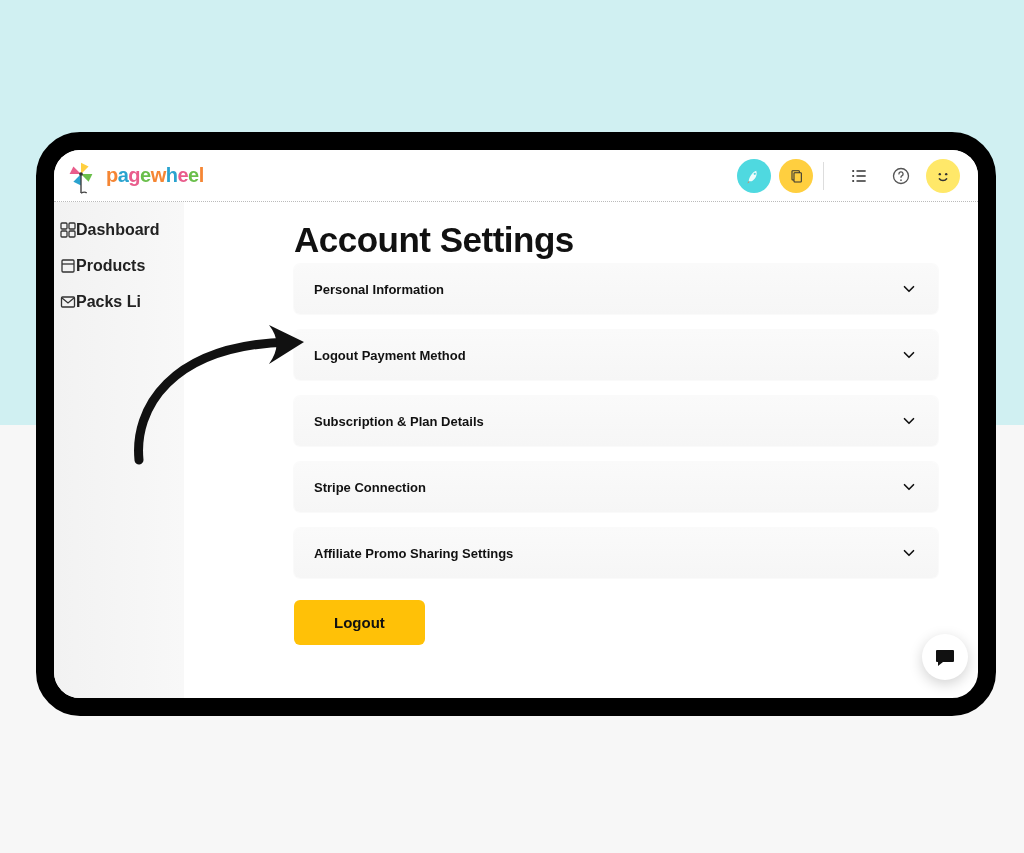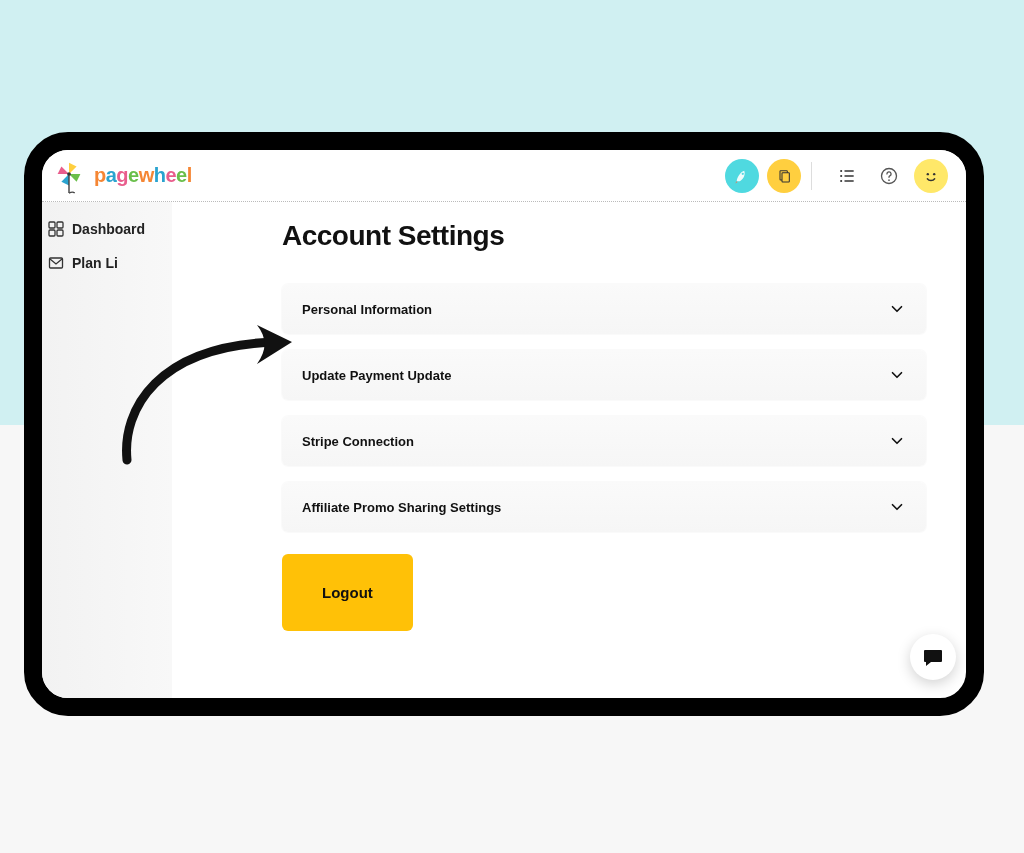--- a/index.html
+++ b/index.html
@@ -8,21 +8,21 @@
   .sky-band {
     position: absolute;
     top: 0; left: 0; right: 0;
     height: 425px;
     background: #d0f0f2;
     z-index: 0;
   }
   .tablet {
     position: absolute;
     top: 132px;
-    left: 24px;
+    left: 36px;
     width: 960px;
     height: 584px;
     background: #fff;
     border: 18px solid #000;
     border-radius: 44px;
     overflow: hidden;
     z-index: 1;
   }
   .app {
     position: relative;
@@ -87,41 +87,40 @@
     min-height: 0;
   }
   .sidebar {
     width: 130px;
     background: linear-gradient(to right, #f2f2f2, #f8f8f8);
     padding-top: 10px;
   }
   .side-item {
     display: flex;
     align-items: center;
-    gap: 8px;
     padding: 9px 8px 9px 6px;
-    font-size: 14px;
+    font-size: 16px;
     font-weight: 700;
     color:#222;
     cursor: pointer;
   }
   .side-icon {
     width: 16px; height: 16px;
     flex-shrink: 0;
   }
   .main {
     flex: 1;
     padding: 18px 40px 30px 110px;
     overflow: auto;
   }
   .page-title {
-    font-size: 28px;
+    font-size: 35px;
     font-weight: 800;
     color:#111;
-    margin-bottom: 32px;
+    margin-bottom: 4px;
     letter-spacing: -0.5px;
   }
   .panel {
     background: linear-gradient(to bottom, #fafafa, #f6f6f6);
     border-radius: 6px;
     padding: 16px 20px;
     margin-bottom: 16px;
     display: flex;
     align-items: center;
     justify-content: space-between;
@@ -131,21 +130,21 @@
   .panel-label {
     font-size: 13px;
     font-weight: 800;
     color:#111;
   }
   .chev { width:18px; height:18px; }
   .logout-btn {
     background:#ffc107;
     border: none;
     border-radius: 6px;
-    padding: 30px 40px;
+    padding: 14px 40px;
     font-size: 15px;
     font-weight: 800;
     color:#111;
     cursor: pointer;
     margin-top: 6px;
   }
   .chat-fab {
     position: absolute;
     bottom: 18px; right: 10px;
     width: 46px; height: 46px;
@@ -250,45 +249,60 @@
                 <rect x="9" y="1" width="6" height="6" rx="1" fill="none" stroke="#333" stroke-width="1.3"></rect>
                 <rect x="1" y="9" width="6" height="6" rx="1" fill="none" stroke="#333" stroke-width="1.3"></rect>
                 <rect x="9" y="9" width="6" height="6" rx="1" fill="none" stroke="#333" stroke-width="1.3"></rect>
               </svg>
           </span>
           <span>Dashboard</span>
         </div>
         <div class="side-item">
           <span class="side-icon">
             <svg viewBox="0 0 16 16" width="16" height="16">
+                <rect x="2" y="2" width="12" height="12" rx="1" fill="none" stroke="#333" stroke-width="1.3"></rect>
+                <line x1="2" y1="6" x2="14" y2="6" stroke="#333" stroke-width="1.3"></line>
+              </svg>
+          </span>
+          <span>Products</span>
+        </div>
+        <div class="side-item">
+          <span class="side-icon">
+            <svg viewBox="0 0 16 16" width="16" height="16">
                 <rect x="1.5" y="3" width="13" height="10" rx="1" fill="none" stroke="#333" stroke-width="1.3"></rect>
                 <path d="M2 4l6 5 6-5" fill="none" stroke="#333" stroke-width="1.3"></path>
               </svg>
           </span>
-          <span>Plan Li</span>
+          <span>Packs Li</span>
         </div>
       </div>
 
       <div class="main">
         <h1 class="page-title">Account Settings</h1>
 
         <div class="panel">
           <span class="panel-label">Personal Information</span>
           <span class="chev"><svg viewBox="0 0 24 24" width="18" height="18">
                 <path d="M6 9l6 6 6-6" fill="none" stroke="#111" stroke-width="2.2" stroke-linecap="round" stroke-linejoin="round"></path>
               </svg></span>
         </div>
 
         <div class="panel">
-          <span class="panel-label">Update Payment Update</span>
-          <span class="chev"><svg viewBox="0 0 24 24" width="18" height="18">
-                <path d="M6 9l6 6 6-6" fill="none" stroke="#111" stroke-width="2.2" stroke-linecap="round" stroke-linejoin="round"></path>
-              </svg></span>
-        </div>
-
+          <span class="panel-label">Logout Payment Method</span>
+          <span class="chev"><svg viewBox="0 0 24 24" width="18" height="18">
+                <path d="M6 9l6 6 6-6" fill="none" stroke="#111" stroke-width="2.2" stroke-linecap="round" stroke-linejoin="round"></path>
+              </svg></span>
+        </div>
+
+        <div class="panel">
+          <span class="panel-label">Subscription &amp; Plan Details</span>
+          <span class="chev"><svg viewBox="0 0 24 24" width="18" height="18">
+                <path d="M6 9l6 6 6-6" fill="none" stroke="#111" stroke-width="2.2" stroke-linecap="round" stroke-linejoin="round"></path>
+              </svg></span>
+        </div>
 
         <div class="panel">
           <span class="panel-label">Stripe Connection</span>
           <span class="chev"><svg viewBox="0 0 24 24" width="18" height="18">
                 <path d="M6 9l6 6 6-6" fill="none" stroke="#111" stroke-width="2.2" stroke-linecap="round" stroke-linejoin="round"></path>
               </svg></span>
         </div>
 
         <div class="panel">
           <span class="panel-label">Affiliate Promo Sharing Settings</span>

